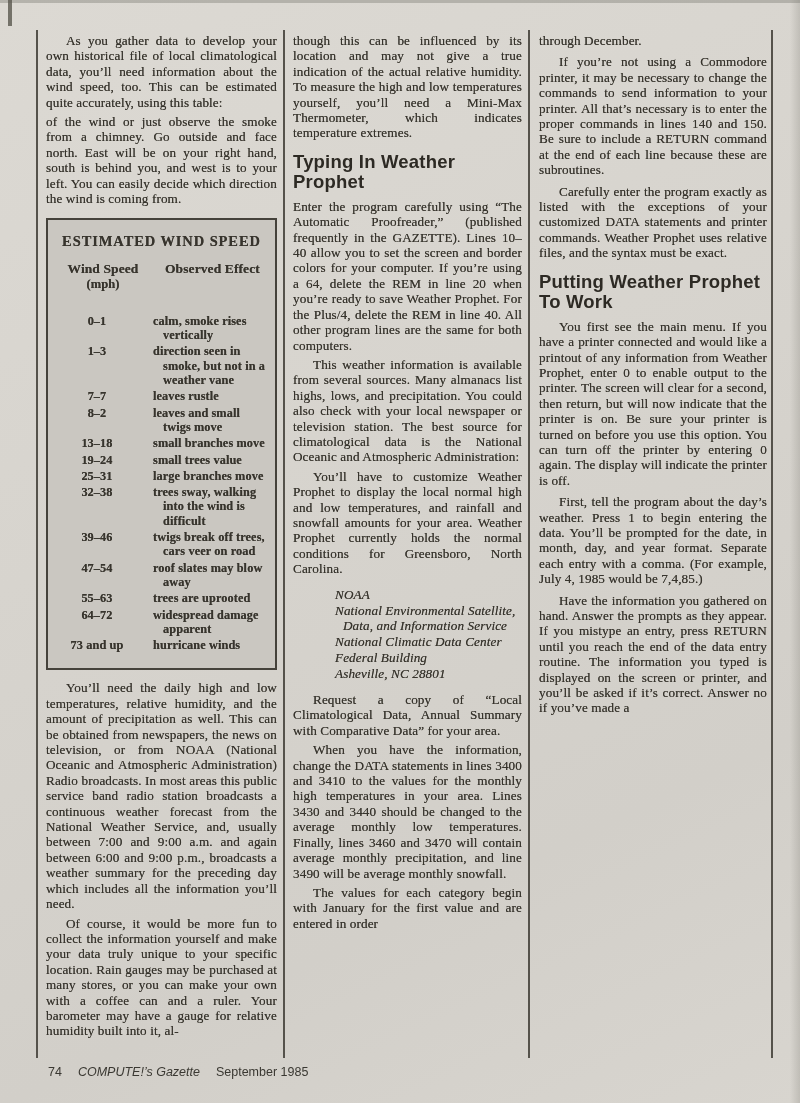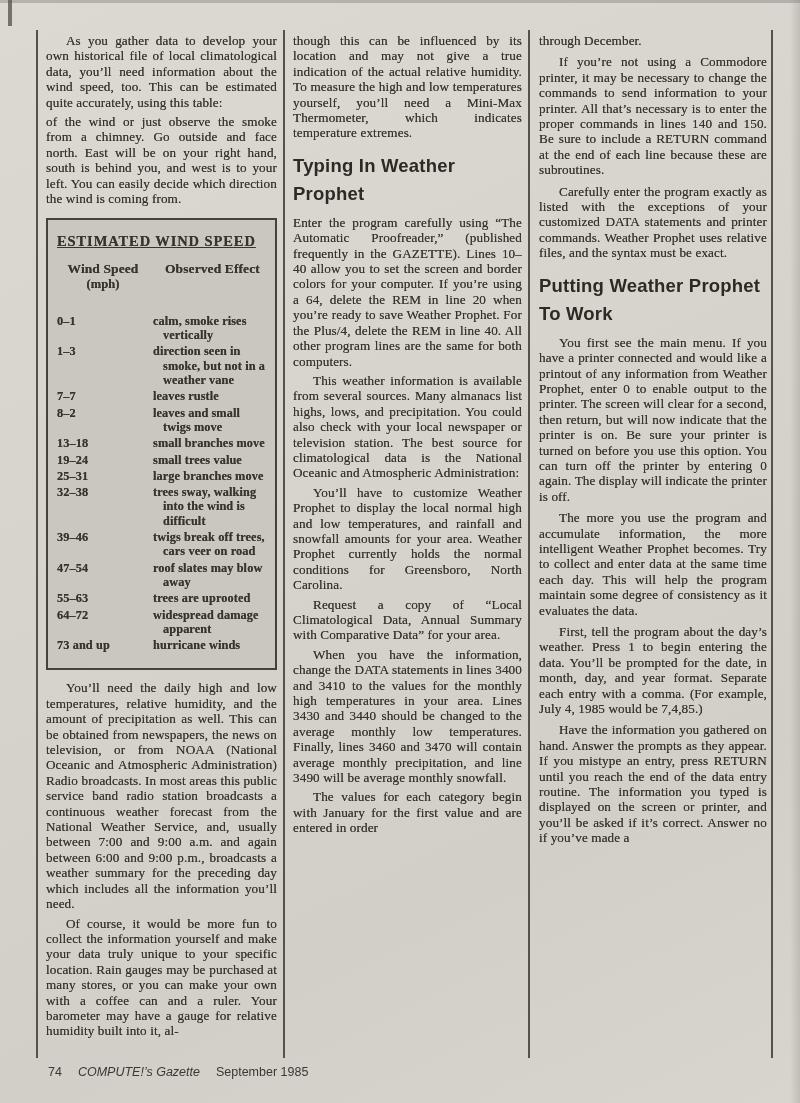--- a/index.html
+++ b/index.html
@@ -34,37 +34,37 @@
   .col1 { left:46px;  width:231px; }
   .col2 { left:293px; width:229px; }
   .col3 { left:539px; width:228px; }
 
   p.p { margin:0 0 4px 0; }
   .col3 p.p { margin-bottom:6px; }
   p.indent { text-indent:20px; }
 
   h2.head {
     font-family:"Liberation Sans", sans-serif; font-weight:bold;
-    font-size:18.5px; line-height:28px; letter-spacing:0.2px;
+    font-size:18.5px; line-height:20px; letter-spacing:0.2px;
     color:#2d2a24; text-align:left; margin:11px 0 7px 0;
     text-shadow:none;
   }
 
   .windtable {
     margin:12px 0 10px 0; padding:10px 9px 14px 9px;
     background:#cac7c1; border:2px solid #45423b;
     text-align:left;
   }
-  .t-title { font-weight:bold; font-size:14.5px; letter-spacing:0.9px; margin:4px 0 11px 0;text-decoration:underline; }
+  .t-title { text-align:center; font-weight:bold; font-size:14.5px; letter-spacing:0.9px; margin:4px 0 11px 0; }
   .t-head  { display:flex; font-weight:bold; font-size:13.5px; line-height:15px; margin-bottom:22px; }
   .t-h1    { width:92px; text-align:center; flex:none; }
   .t-h1 .sub { font-size:12.5px; }
   .t-h2    { flex:1; padding-left:16px; }
   .t-row   { display:flex; margin-bottom:2px; font-weight:bold; font-size:12.3px; line-height:14.3px; }
-  .t-speed { width:80px; text-align:left; flex:none; }
+  .t-speed { width:80px; text-align:center; flex:none; }
   .t-effect{ flex:1; padding-left:26px; text-indent:-10px; }
 
   .addr {
     margin:10px 0 10px 42px; font-style:italic; text-align:left;
     font-size:13.2px; line-height:15.9px;
   }
   .addr-line { display:block; }
   .addr-line.indent2 { padding-left:8px; }
 
   .footer {
@@ -156,32 +156,39 @@
     <p class="p indent">You’ll need the daily high and low temperatures, relative humidity, and the amount of precipitation as well. This can be obtained from newspapers, the news on television, or from NOAA (National Oceanic and Atmospheric Administration) Radio broadcasts. In most areas this public service band radio station broadcasts a continuous weather forecast from the National Weather Service, and, usually between 7:00 and 9:00 a.m. and again between 6:00 and 9:00 p.m., broadcasts a weather summary for the preceding day which includes all the information you’ll need.</p>
     <p class="p indent">Of course, it would be more fun to collect the information yourself and make your data truly unique to your specific location. Rain gauges may be purchased at many stores, or you can make your own with a coffee can and a ruler. Your barometer may have a gauge for relative humidity built into it, al-</p>
   </div>
 
   <div class="col col2">
     <p class="p">though this can be influenced by its location and may not give a true indication of the actual relative humidity. To measure the high and low temperatures yourself, you’ll need a Mini-Max Thermometer, which indicates temperature extremes.</p>
     <h2 class="head">Typing In Weather Prophet</h2>
     <p class="p">Enter the program carefully using “The Automatic Proofreader,” (published frequently in the GAZETTE). Lines 10–40 allow you to set the screen and border colors for your computer. If you’re using a 64, delete the REM in line 20 when you’re ready to save Weather Prophet. For the Plus/4, delete the REM in line 40. All other program lines are the same for both computers.</p>
     <p class="p indent">This weather information is available from several sources. Many almanacs list highs, lows, and precipitation. You could also check with your local newspaper or television station. The best source for climatological data is the National Oceanic and Atmospheric Administration:</p>
     <p class="p indent">You’ll have to customize Weather Prophet to display the local normal high and low temperatures, and rainfall and snowfall amounts for your area. Weather Prophet currently holds the normal conditions for Greensboro, North Carolina.</p>
+    <div class="addr">
+      <span class="addr-line">NOAA</span>
+      <span class="addr-line">National Environmental Satellite,</span>
+      <span class="addr-line indent2">Data, and Information Service</span>
+      <span class="addr-line">National Climatic Data Center</span>
+      <span class="addr-line">Federal Building</span>
+      <span class="addr-line">Asheville, NC 28801</span>
+    </div>
     <p class="p indent">Request a copy of “Local Climatological Data, Annual Summary with Comparative Data” for your area.</p>
     <p class="p indent">When you have the information, change the DATA statements in lines 3400 and 3410 to the values for the monthly high temperatures in your area. Lines 3430 and 3440 should be changed to the average monthly low temperatures. Finally, lines 3460 and 3470 will contain average monthly precipitation, and line 3490 will be average monthly snowfall.</p>
     <p class="p indent">The values for each category begin with January for the first value and are entered in order</p>
   </div>
 
   <div class="col col3">
     <p class="p">through December.</p>
     <p class="p indent">If you’re not using a Commodore printer, it may be necessary to change the commands to send information to your printer. All that’s necessary is to enter the proper commands in lines 140 and 150. Be sure to include a RETURN command at the end of each line because these are subroutines.</p>
     <p class="p indent">Carefully enter the program exactly as listed with the exceptions of your customized DATA statements and printer commands. Weather Prophet uses relative files, and the syntax must be exact.</p>
     <h2 class="head">Putting Weather Prophet To Work</h2>
     <p class="p indent">You first see the main menu. If you have a printer connected and would like a printout of any information from Weather Prophet, enter 0 to enable output to the printer. The screen will clear for a second, then return, but will now indicate that the printer is on. Be sure your printer is turned on before you use this option. You can turn off the printer by entering 0 again. The display will indicate the printer is off.</p>
-    <p class="p indent">The more you use the program and accumulate information, the more intelligent Weather Prophet becomes. Try to collect and enter data at the same time each day. This will help the program maintain some degree of consistency as it evaluates the data.</p>
     <p class="p indent">First, tell the program about the day’s weather. Press 1 to begin entering the data. You’ll be prompted for the date, in month, day, and year format. Separate each entry with a comma. (For example, July 4, 1985 would be 7,4,85.)</p>
     <p class="p indent">Have the information you gathered on hand. Answer the prompts as they appear. If you mistype an entry, press RETURN until you reach the end of the data entry routine. The information you typed is displayed on the screen or printer, and you’ll be asked if it’s correct. Answer no if you’ve made a</p>
   </div>
 
   <div class="footer">
     <span>74</span>
     <span class="mag">COMPUTE!’s Gazette</span>
     <span>September 1985</span>
   </div>
 </div>

